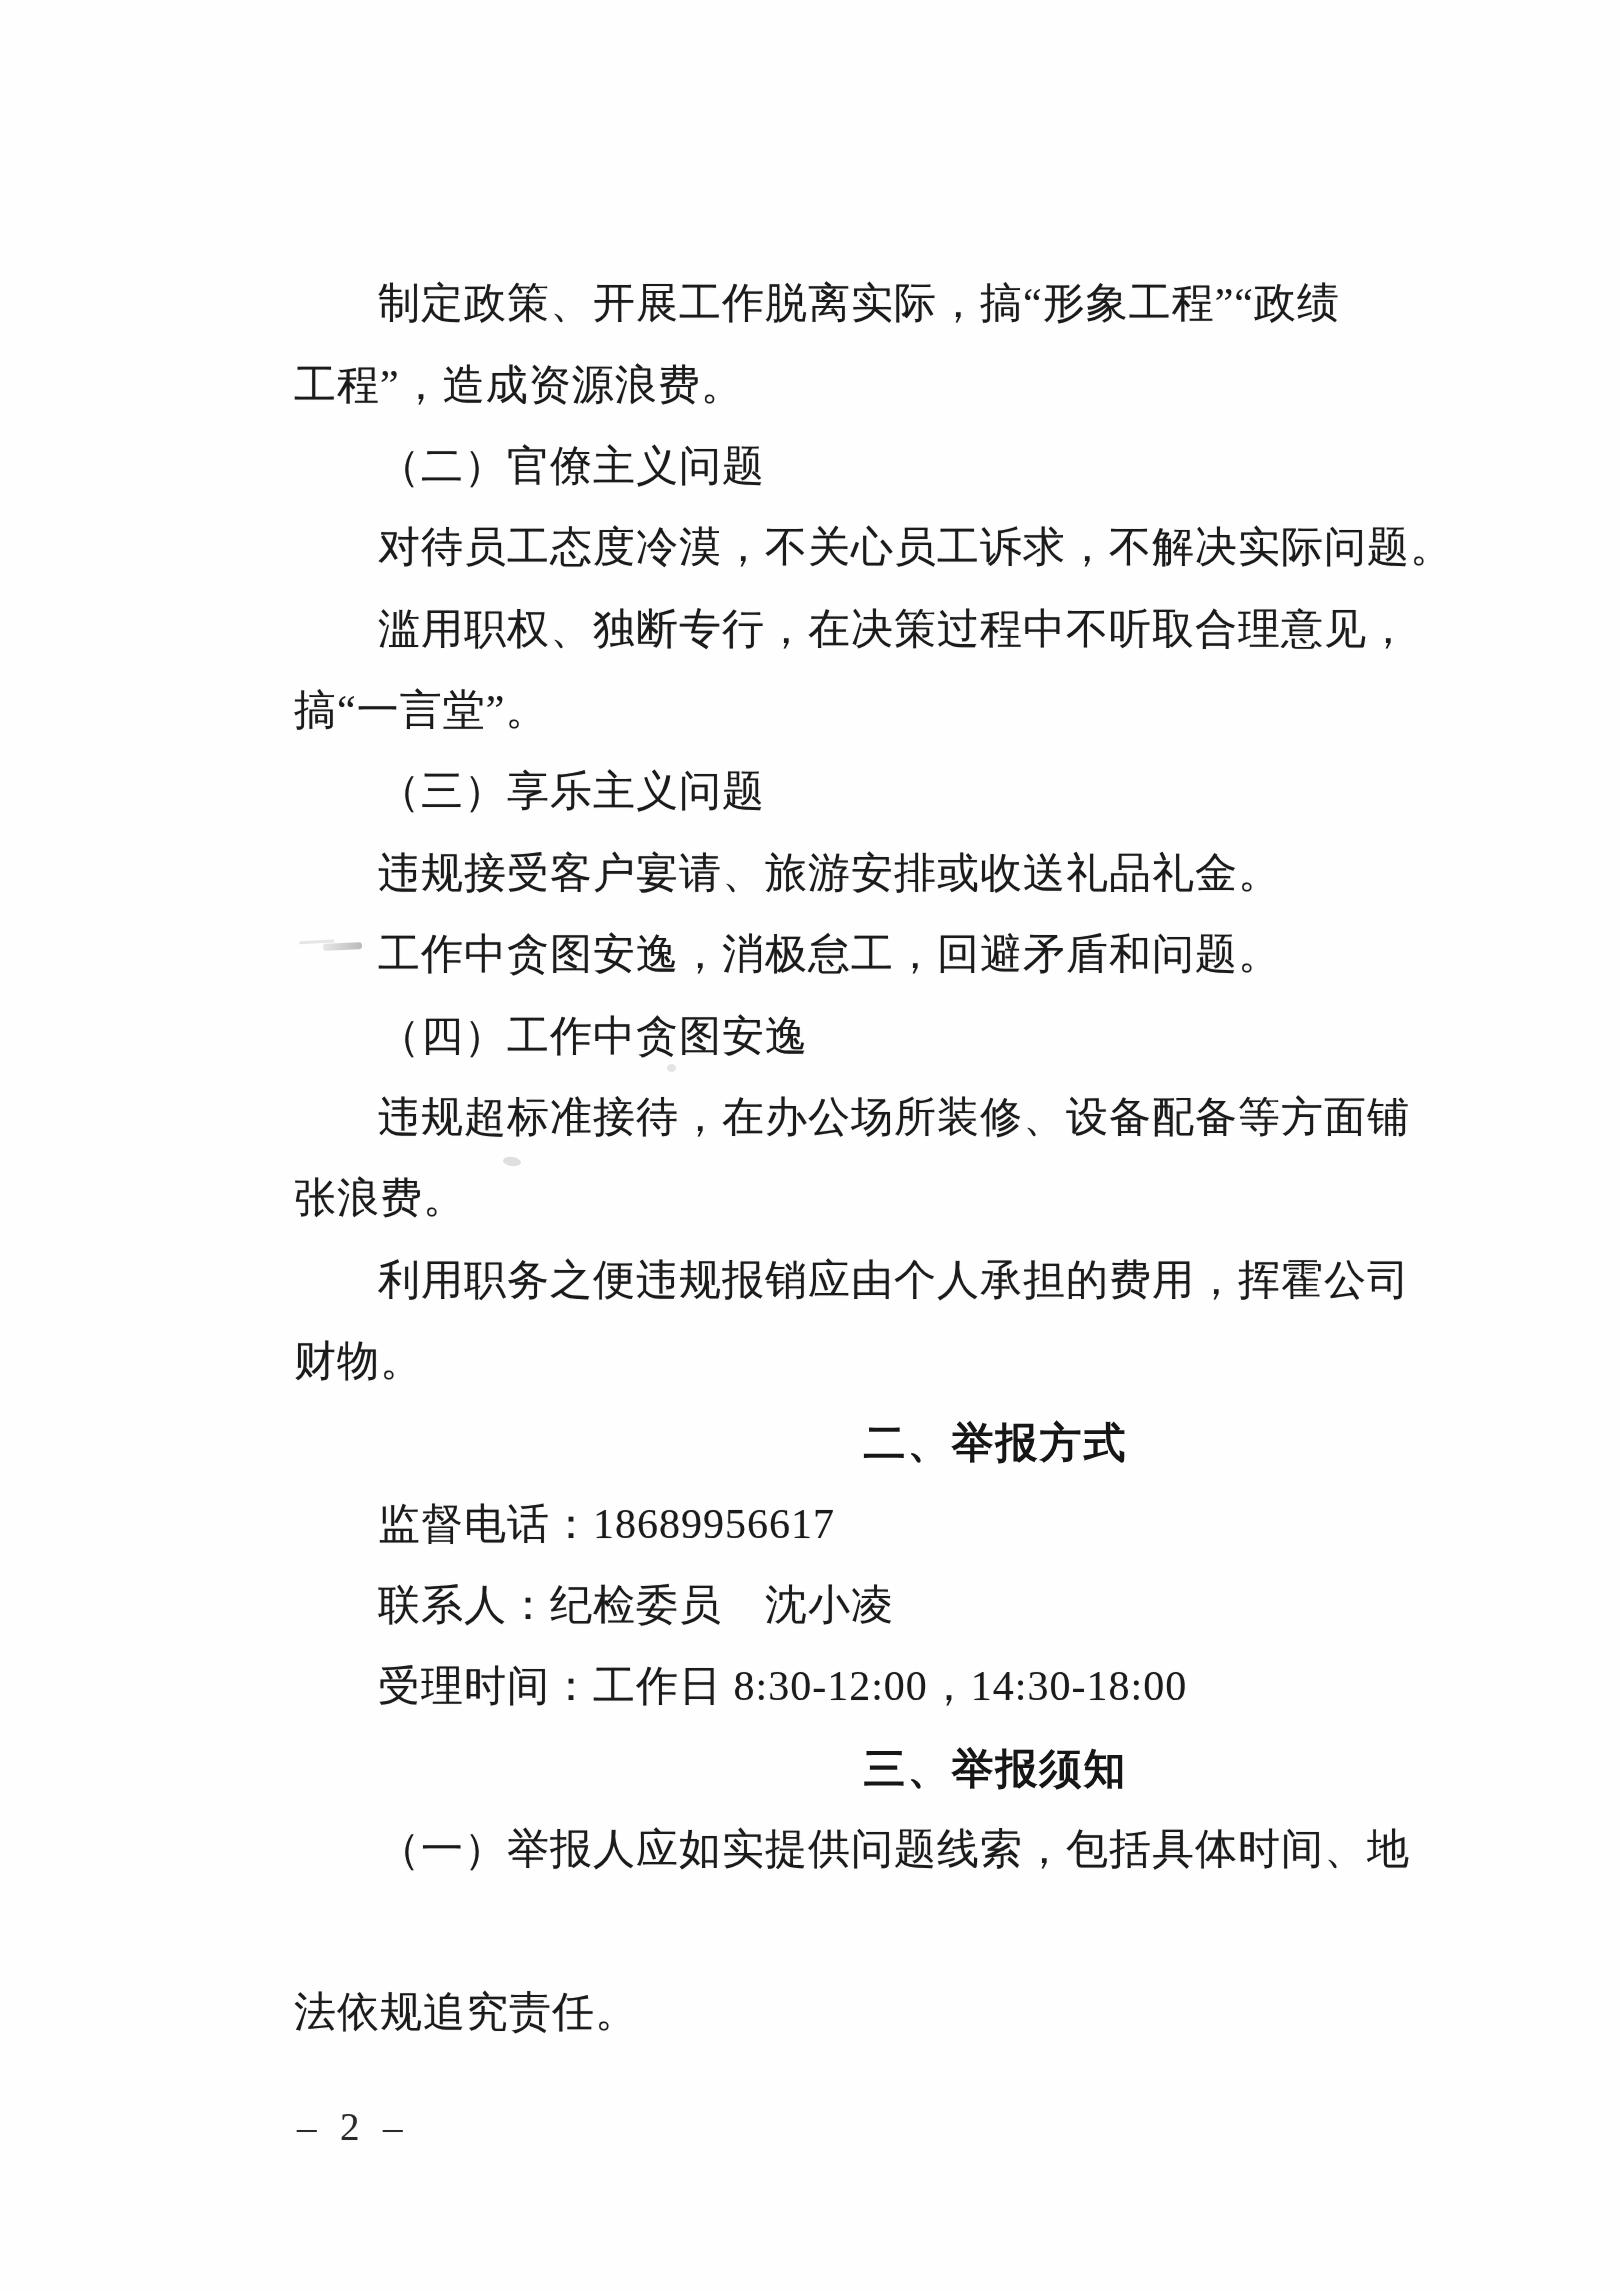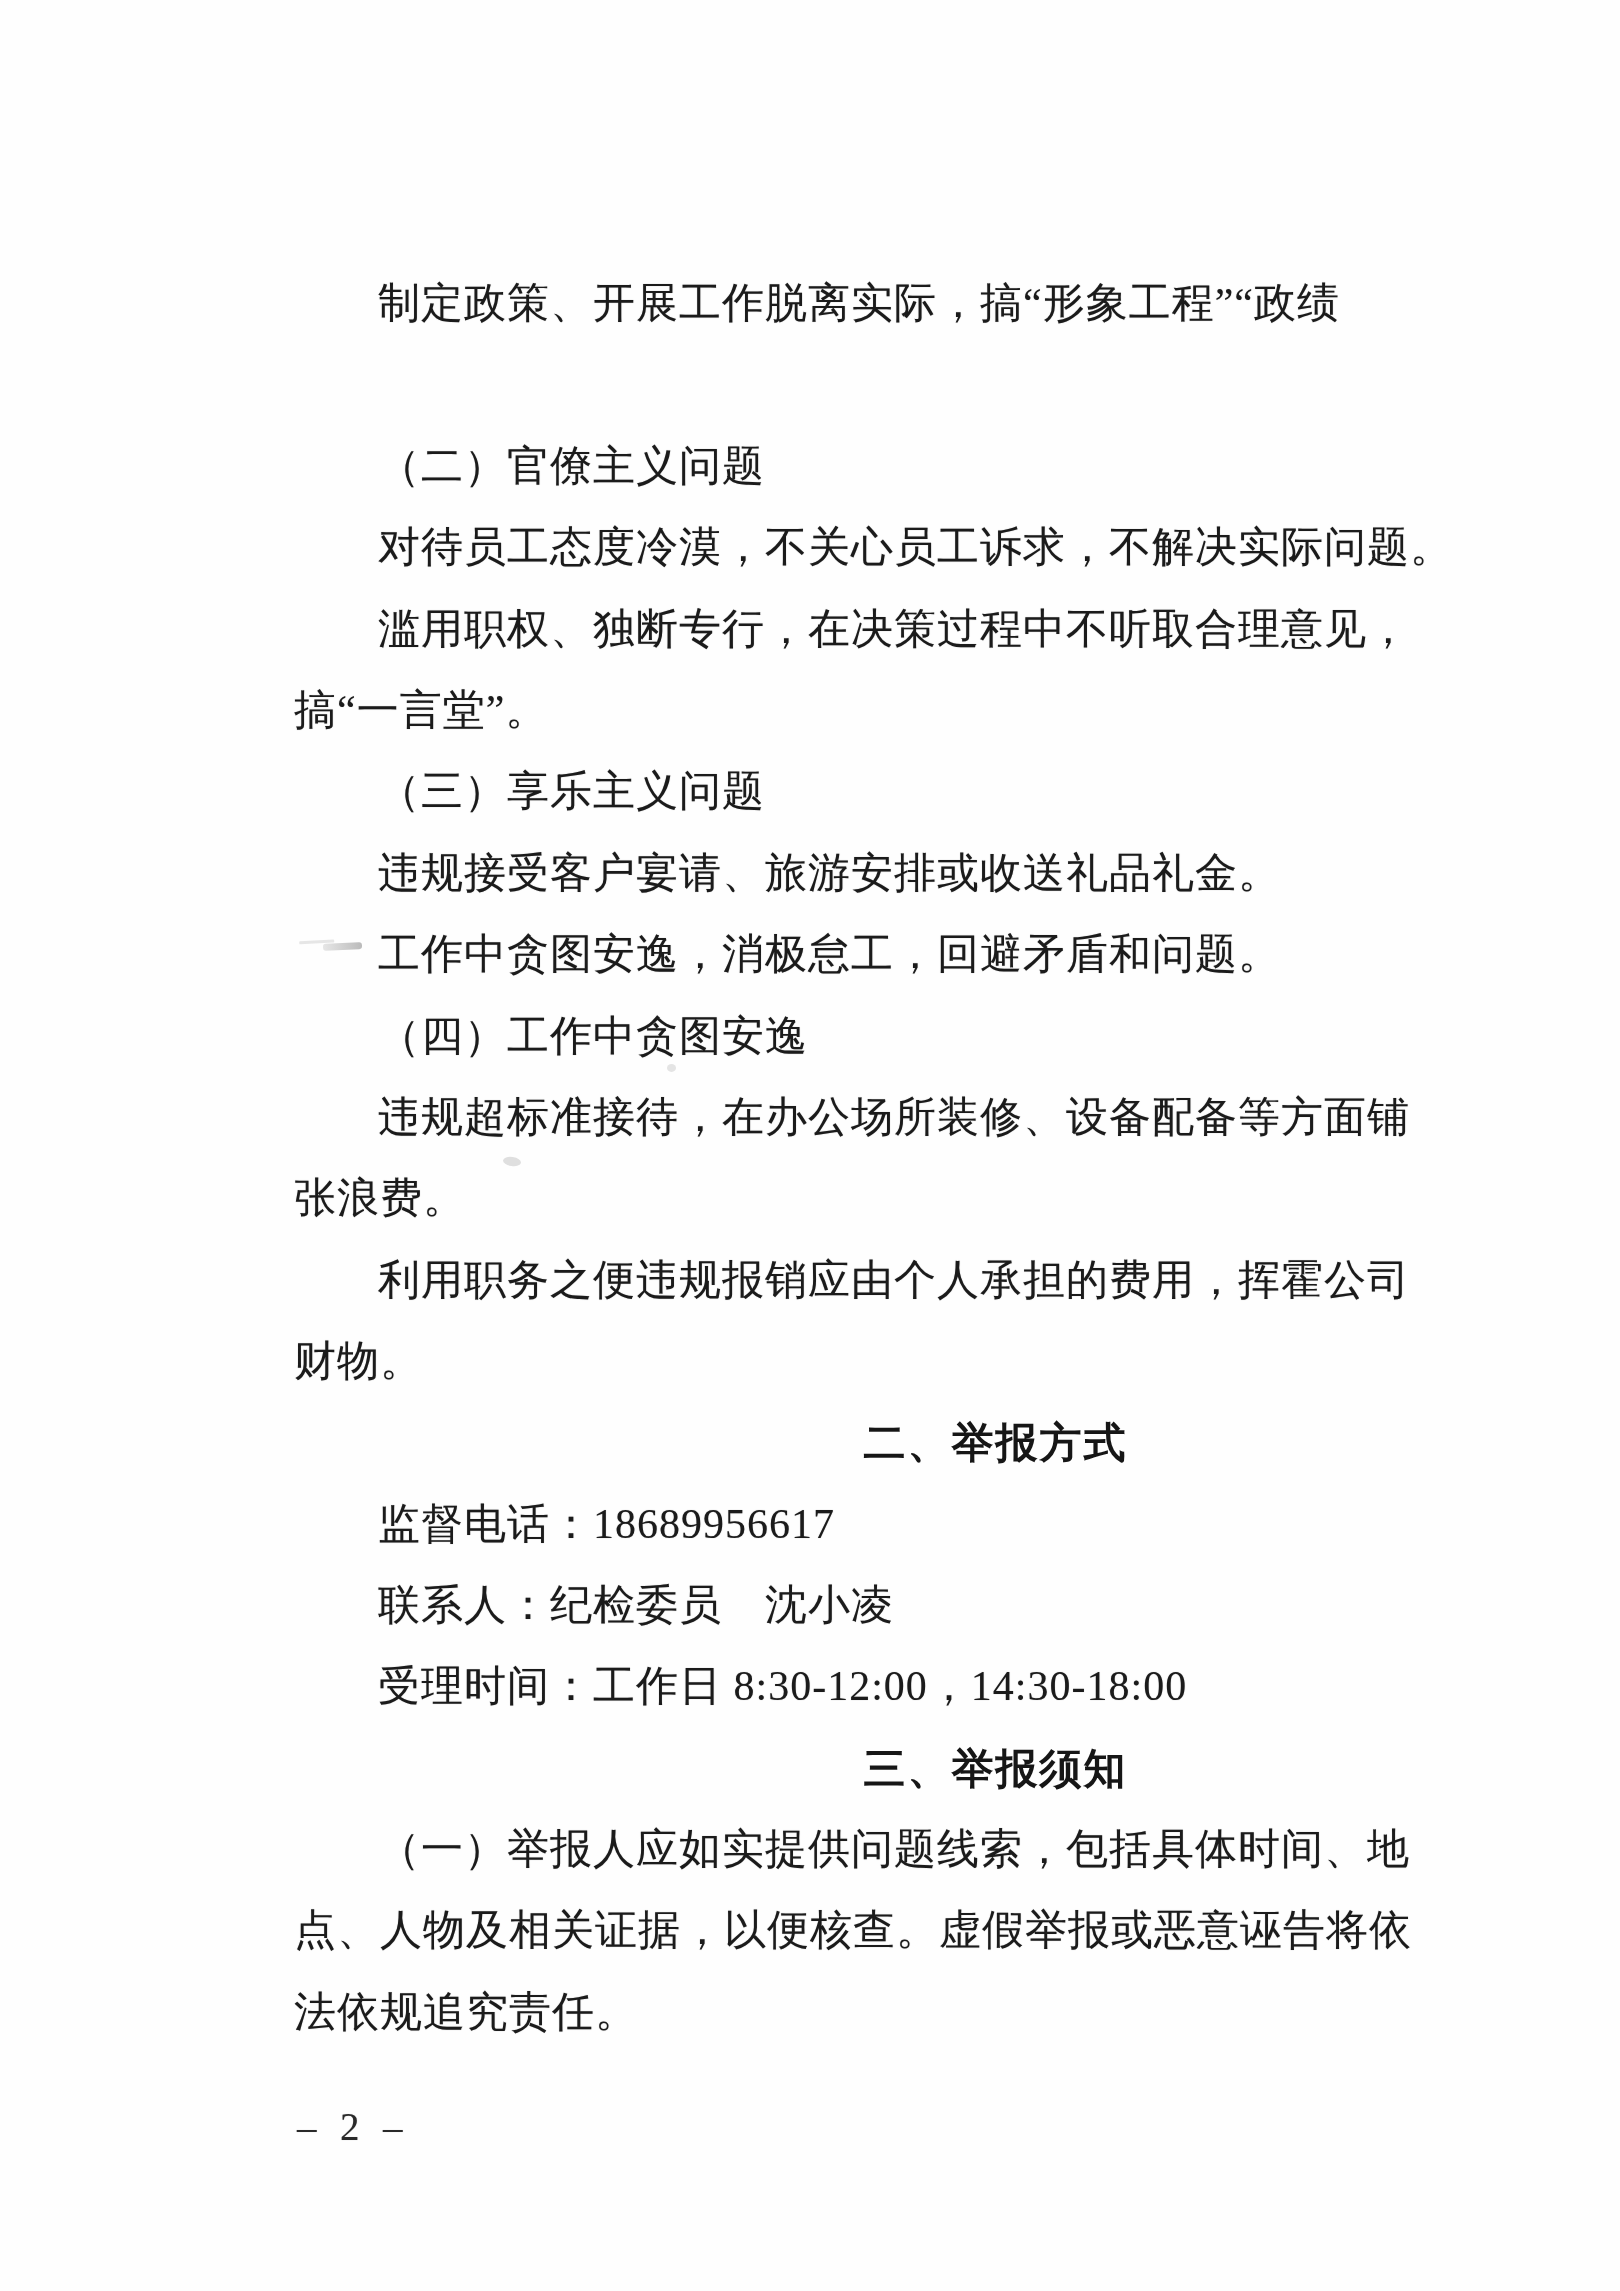--- a/index.html
+++ b/index.html
@@ -82,39 +82,39 @@
     background: rgba(175,175,175,0.32);
     border-radius: 50%;
   }
 </style>
 </head>
 <body>
 
 <div class="page">
 
   <div class="line indent" style="top:279px">制定政策、开展工作脱离实际，搞“形象工程”“政绩</div>
+  <div class="line" style="top:361px">工程”，造成资源浪费。</div>
   <div class="line indent" style="top:442px">（二）官僚主义问题</div>
   <div class="line indent" style="top:523px">对待员工态度冷漠，不关心员工诉求，不解决实际问题。</div>
   <div class="line indent" style="top:605px">滥用职权、独断专行，在决策过程中不听取合理意见，</div>
   <div class="line" style="top:686px">搞“一言堂”。</div>
   <div class="line indent" style="top:767px">（三）享乐主义问题</div>
   <div class="line indent" style="top:849px">违规接受客户宴请、旅游安排或收送礼品礼金。</div>
   <div class="line indent" style="top:930px">工作中贪图安逸，消极怠工，回避矛盾和问题。</div>
   <div class="line indent" style="top:1012px">（四）工作中贪图安逸</div>
   <div class="line indent" style="top:1093px">违规超标准接待，在办公场所装修、设备配备等方面铺</div>
   <div class="line indent" style="top:1256px">利用职务之便违规报销应由个人承担的费用，挥霍公司</div>
   <div class="line" style="top:1174px">张浪费。</div>
   <div class="line" style="top:1337px">财物。</div>
   <div class="line indent heading" style="top:1418px">二、举报方式</div>
   <div class="line indent" style="top:1500px">监督电话：18689956617</div>
   <div class="line indent" style="top:1581px">联系人：纪检委员　沈小凌</div>
   <div class="line indent" style="top:1662px">受理时间：工作日 8:30-12:00，14:30-18:00</div>
   <div class="line indent heading" style="top:1744px">三、举报须知</div>
   <div class="line indent" style="top:1825px">（一）举报人应如实提供问题线索，包括具体时间、地</div>
-  <div class="line" style="top:1906px">点、人物及相关证据，以便核查。虚假举报或恶意诬告将依</div>
   <div class="line" style="top:1988px">法依规追究责任。</div>
 
   <div class="page-number">– 2 –</div>
 
   <div class="scan-artifact artifact-1"></div>
   <div class="scan-artifact artifact-2"></div>
   <div class="scan-artifact artifact-3"></div>
 
 </div>
 

